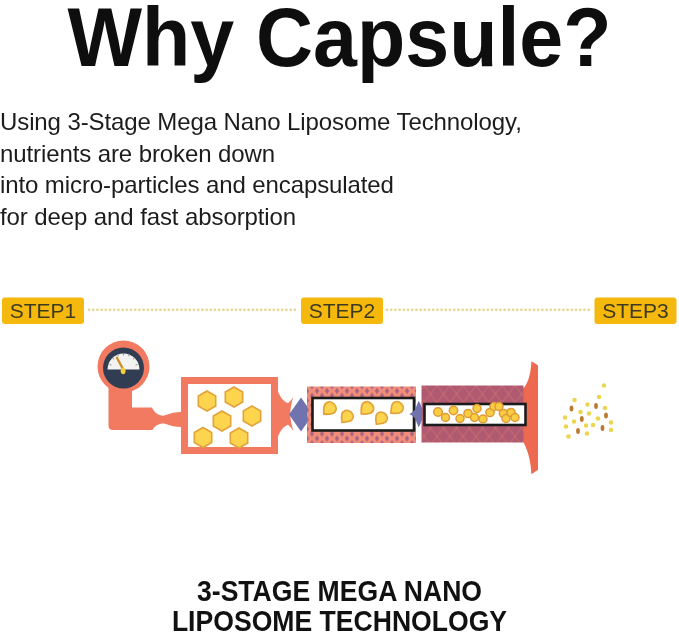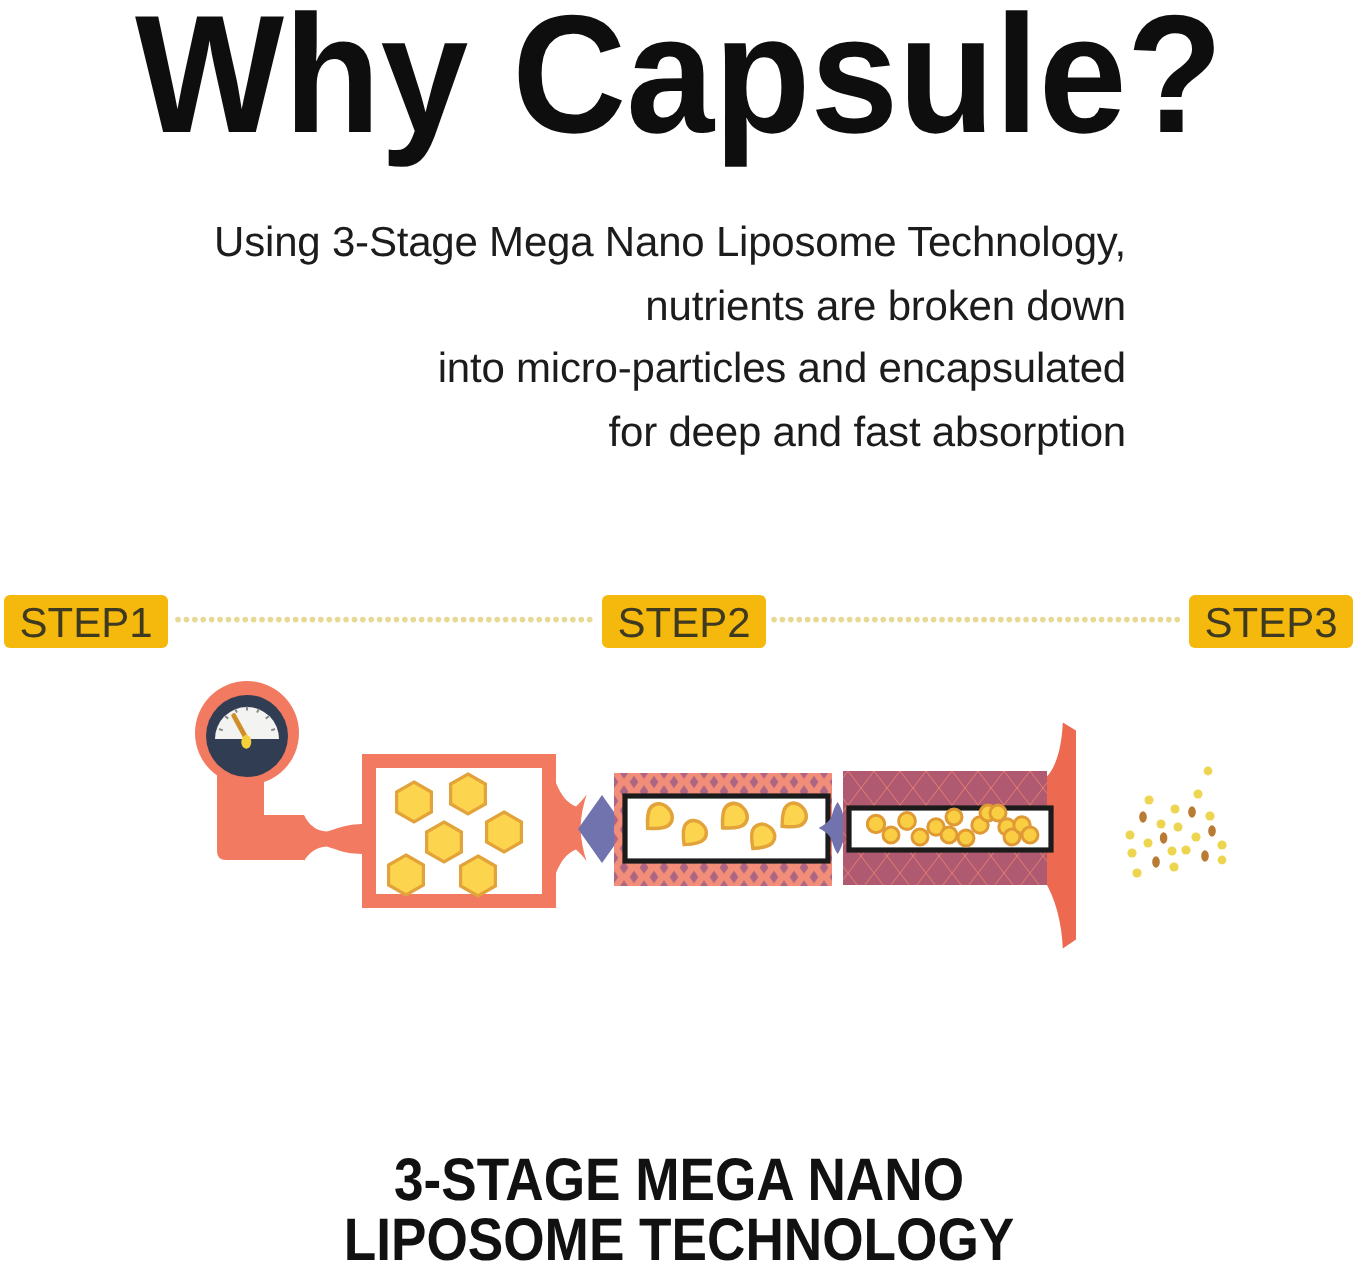--- a/index.html
+++ b/index.html
@@ -1,20 +1,20 @@
 <!DOCTYPE html>
 <html><head>
 <meta charset="utf-8">
 <style>
 html,body{margin:0;padding:0;width:679px;height:636px;background:#ffffff;overflow:hidden;}
 body{font-family:"Liberation Sans",sans-serif;position:relative;}
 .title{position:absolute;left:0;top:-5px;width:679px;text-align:center;font-weight:bold;
   font-size:84px;line-height:84px;color:#0e0e0e;white-space:nowrap;transform:scaleX(0.94);transform-origin:50% 50%;}
-.para{position:absolute;left:0;top:106px;width:563px;text-align:right;
-  font-size:21px;line-height:31.7px;color:#1c1c1c;letter-spacing:-0.1px;}
+.para{position:absolute;left:0;top:106px;width:563px;text-align:left;
+  font-size:24px;line-height:31.7px;color:#1c1c1c;letter-spacing:-0.1px;}
 .bottom{position:absolute;left:0;top:575.5px;width:679px;text-align:center;font-weight:bold;
   font-size:30px;line-height:30px;color:#111;transform:scaleX(0.886);transform-origin:50% 50%;}
 </style>
 </head>
 <body>
 <div class="title">Why Capsule?</div>
 <div class="para">Using 3-Stage Mega Nano Liposome Technology,<br>nutrients are broken down<br>into micro-particles and encapsulated<br>for deep and fast absorption</div>
 
 <svg style="position:absolute;left:0;top:0;" width="679" height="636" viewBox="0 0 679 636">
 <defs>

